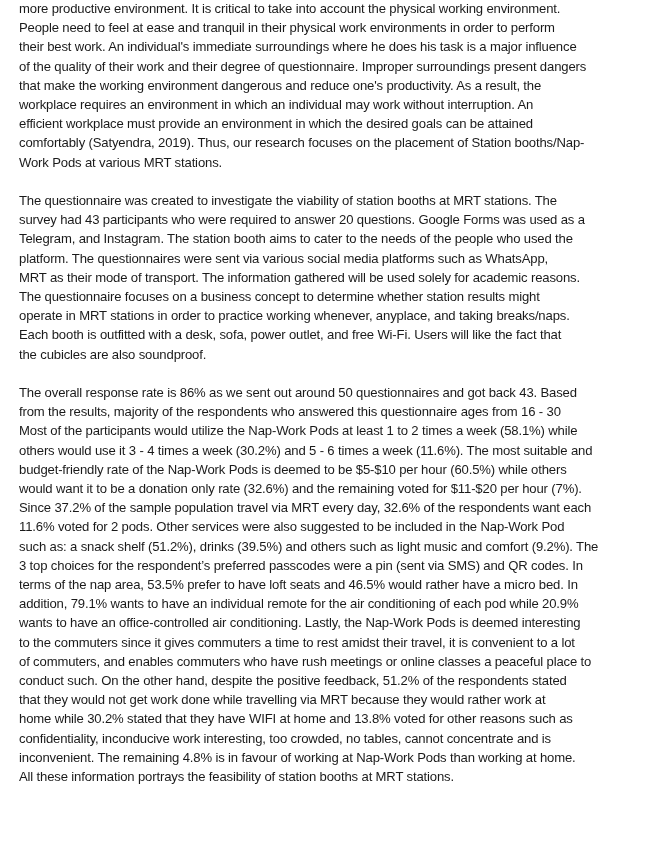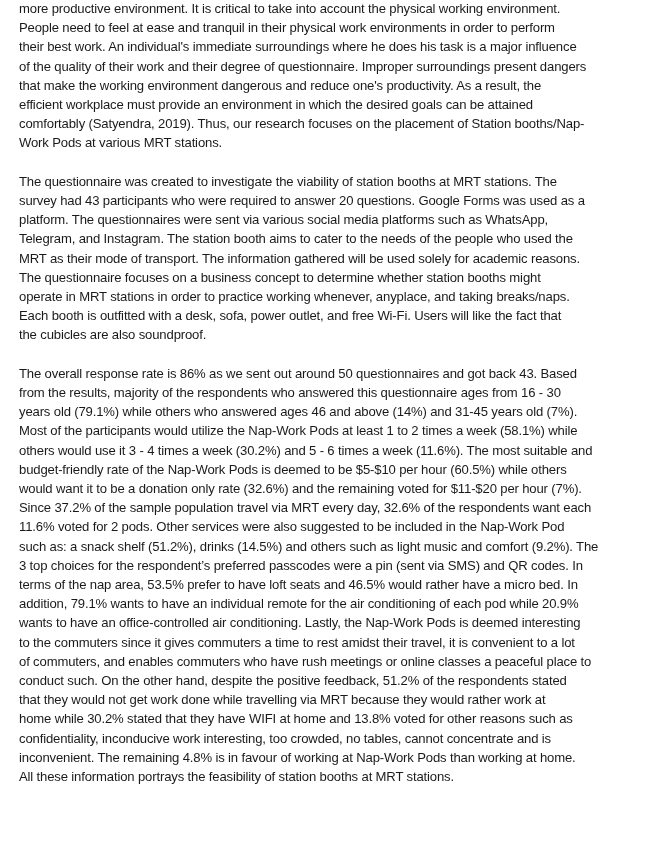--- a/index.html
+++ b/index.html
@@ -35,48 +35,48 @@
 </head>
 <body>
 
 <div class="doc">
   <p class="para">
     <span class="line">more productive environment. It is critical to take into account the physical working environment.</span>
     <span class="line">People need to feel at ease and tranquil in their physical work environments in order to perform</span>
     <span class="line">their best work. An individual's immediate surroundings where he does his task is a major influence</span>
     <span class="line">of the quality of their work and their degree of questionnaire. Improper surroundings present dangers</span>
     <span class="line">that make the working environment dangerous and reduce one's productivity. As a result, the</span>
+    <span class="line">workplace requires an environment in which an individual may work without interruption. An</span>
     <span class="line">efficient workplace must provide an environment in which the desired goals can be attained</span>
     <span class="line">comfortably (Satyendra, 2019). Thus, our research focuses on the placement of Station booths/Nap-</span>
     <span class="line">Work Pods at various MRT stations.</span>
   </p>
 
   <p class="para">
     <span class="line">The questionnaire was created to investigate the viability of station booths at MRT stations. The</span>
     <span class="line">survey had 43 participants who were required to answer 20 questions. Google Forms was used as a</span>
+    <span class="line">Telegram, and Instagram. The station booth aims to cater to the needs of the people who used the</span>
     <span class="line">platform. The questionnaires were sent via various social media platforms such as WhatsApp,</span>
-    <span class="line">Telegram, and Instagram. The station booth aims to cater to the needs of the people who used the</span>
     <span class="line">MRT as their mode of transport. The information gathered will be used solely for academic reasons.</span>
-    <span class="line">The questionnaire focuses on a business concept to determine whether station booths might</span>
+    <span class="line">The questionnaire focuses on a business concept to determine whether station results might</span>
     <span class="line">operate in MRT stations in order to practice working whenever, anyplace, and taking breaks/naps.</span>
     <span class="line">Each booth is outfitted with a desk, sofa, power outlet, and free Wi-Fi. Users will like the fact that</span>
     <span class="line">the cubicles are also soundproof.</span>
   </p>
 
   <p class="para">
     <span class="line">The overall response rate is 86% as we sent out around 50 questionnaires and got back 43. Based</span>
     <span class="line">from the results, majority of the respondents who answered this questionnaire ages from 16 - 30</span>
-    <span class="line">years old (79.1%) while others who answered ages 46 and above (14%) and 31-45 years old (7%).</span>
     <span class="line">Most of the participants would utilize the Nap-Work Pods at least 1 to 2 times a week (58.1%) while</span>
     <span class="line">others would use it 3 - 4 times a week (30.2%) and 5 - 6 times a week (11.6%). The most suitable and</span>
     <span class="line">budget-friendly rate of the Nap-Work Pods is deemed to be $5-$10 per hour (60.5%) while others</span>
     <span class="line">would want it to be a donation only rate (32.6%) and the remaining voted for $11-$20 per hour (7%).</span>
     <span class="line">Since 37.2% of the sample population travel via MRT every day, 32.6% of the respondents want each</span>
     <span class="line">11.6% voted for 2 pods. Other services were also suggested to be included in the Nap-Work Pod</span>
-    <span class="line">such as: a snack shelf (51.2%), drinks (14.5%) and others such as light music and comfort (9.2%). The</span>
+    <span class="line">such as: a snack shelf (51.2%), drinks (39.5%) and others such as light music and comfort (9.2%). The</span>
     <span class="line">3 top choices for the respondent’s preferred passcodes were a pin (sent via SMS) and QR codes. In</span>
     <span class="line">terms of the nap area, 53.5% prefer to have loft seats and 46.5% would rather have a micro bed. In</span>
     <span class="line">addition, 79.1% wants to have an individual remote for the air conditioning of each pod while 20.9%</span>
     <span class="line">wants to have an office-controlled air conditioning. Lastly, the Nap-Work Pods is deemed interesting</span>
     <span class="line">to the commuters since it gives commuters a time to rest amidst their travel, it is convenient to a lot</span>
     <span class="line">of commuters, and enables commuters who have rush meetings or online classes a peaceful place to</span>
     <span class="line">conduct such. On the other hand, despite the positive feedback, 51.2% of the respondents stated</span>
     <span class="line">that they would not get work done while travelling via MRT because they would rather work at</span>
     <span class="line">home while 30.2% stated that they have WIFI at home and 13.8% voted for other reasons such as</span>
     <span class="line">confidentiality, inconducive work interesting, too crowded, no tables, cannot concentrate and is</span>

